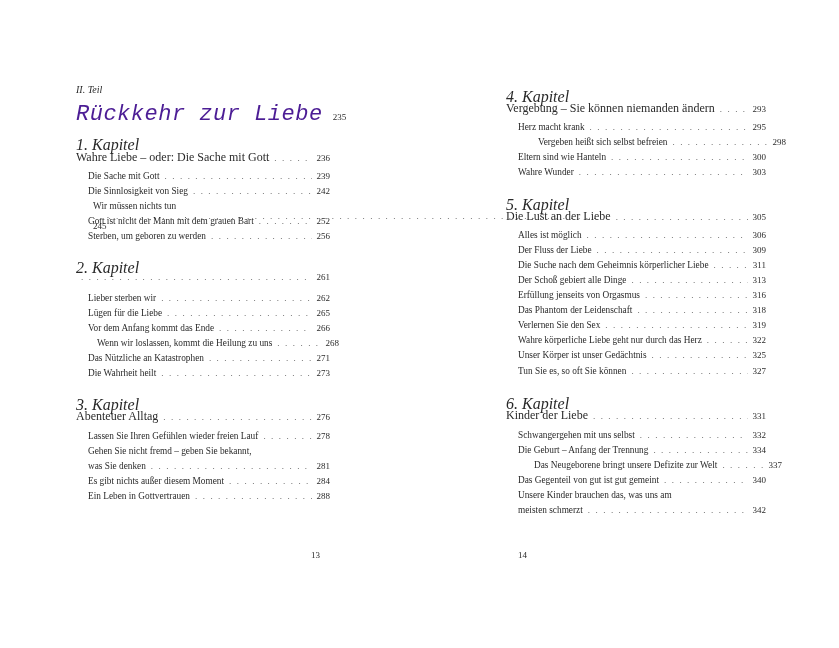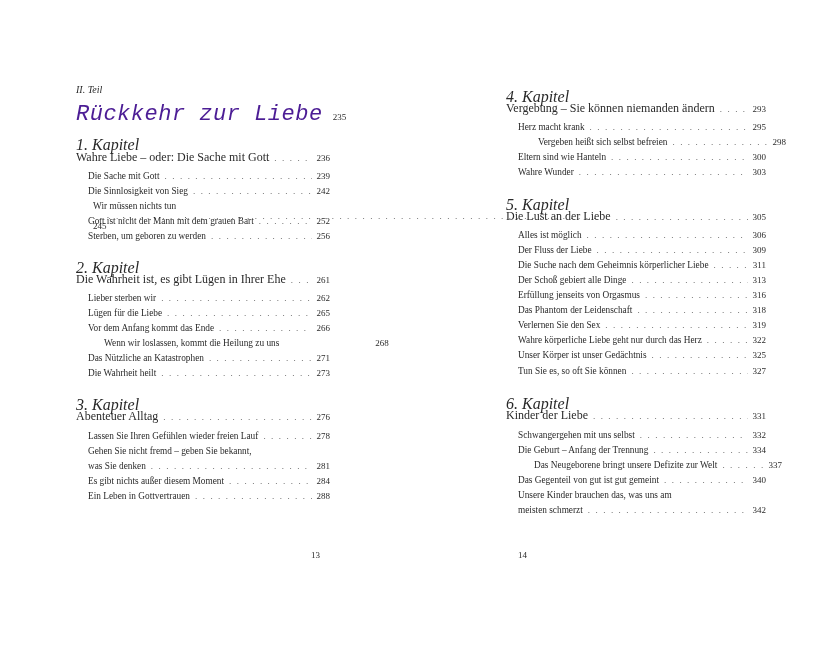--- a/index.html
+++ b/index.html
@@ -58,40 +58,39 @@
       <span class="p">252</span>
     </div>
   <div class="row sub" style="top:231px;left:12px;width:242px;">
       <span class="t">Sterben, um geboren zu werden</span>
       <span class="d"></span>
       <span class="p">256</span>
     </div>
 
   <div class="kapitel" style="top:259px;">2. Kapitel</div>
   <div class="row chap" style="top:272px;width:254px;">
-    <span class="t">Die Wahrheit ist, es gibt Lügen in Ihrer Ehe</span>
       <span class="d"></span>
       <span class="p">261</span>
   </div>
   <div class="row sub" style="top:293px;left:12px;width:242px;">
       <span class="t">Lieber sterben wir</span>
       <span class="d"></span>
       <span class="p">262</span>
     </div>
   <div class="row sub" style="top:308px;left:12px;width:242px;">
       <span class="t">Lügen für die Liebe</span>
       <span class="d"></span>
       <span class="p">265</span>
     </div>
   <div class="row sub" style="top:323px;left:12px;width:242px;">
       <span class="t">Vor dem Anfang kommt das Ende</span>
       <span class="d"></span>
       <span class="p">266</span>
     </div>
-  <div class="row sub" style="top:338px;left:28px;width:242px;gap:43px;">
+  <div class="row sub" style="top:338px;left:21px;width:242px;">
       <span class="t">Wenn wir loslassen, kommt die Heilung zu uns</span>
       <span class="d"></span>
       <span class="p">268</span>
     </div>
   <div class="row sub" style="top:353px;left:12px;width:242px;">
       <span class="t">Das Nützliche an Katastrophen</span>
       <span class="d"></span>
       <span class="p">271</span>
     </div>
   <div class="row sub" style="top:368px;left:12px;width:242px;">

